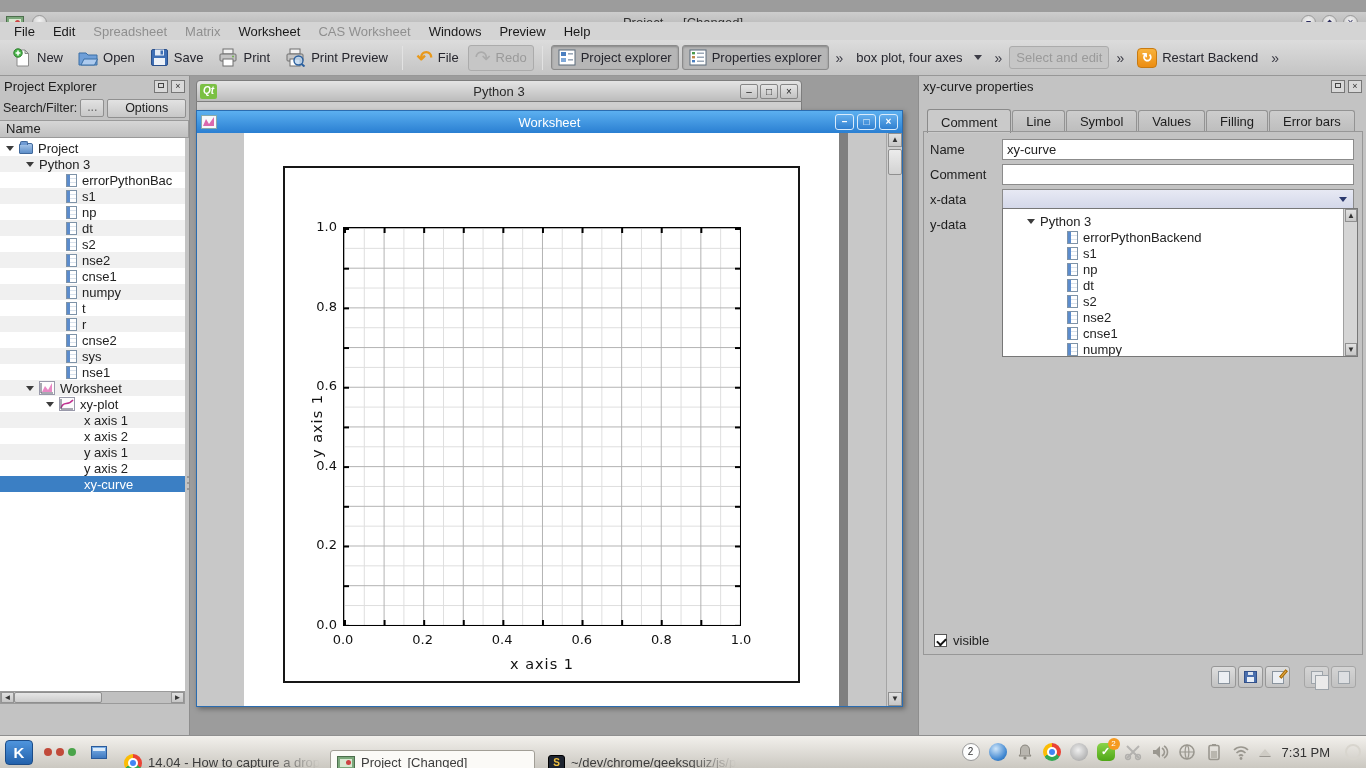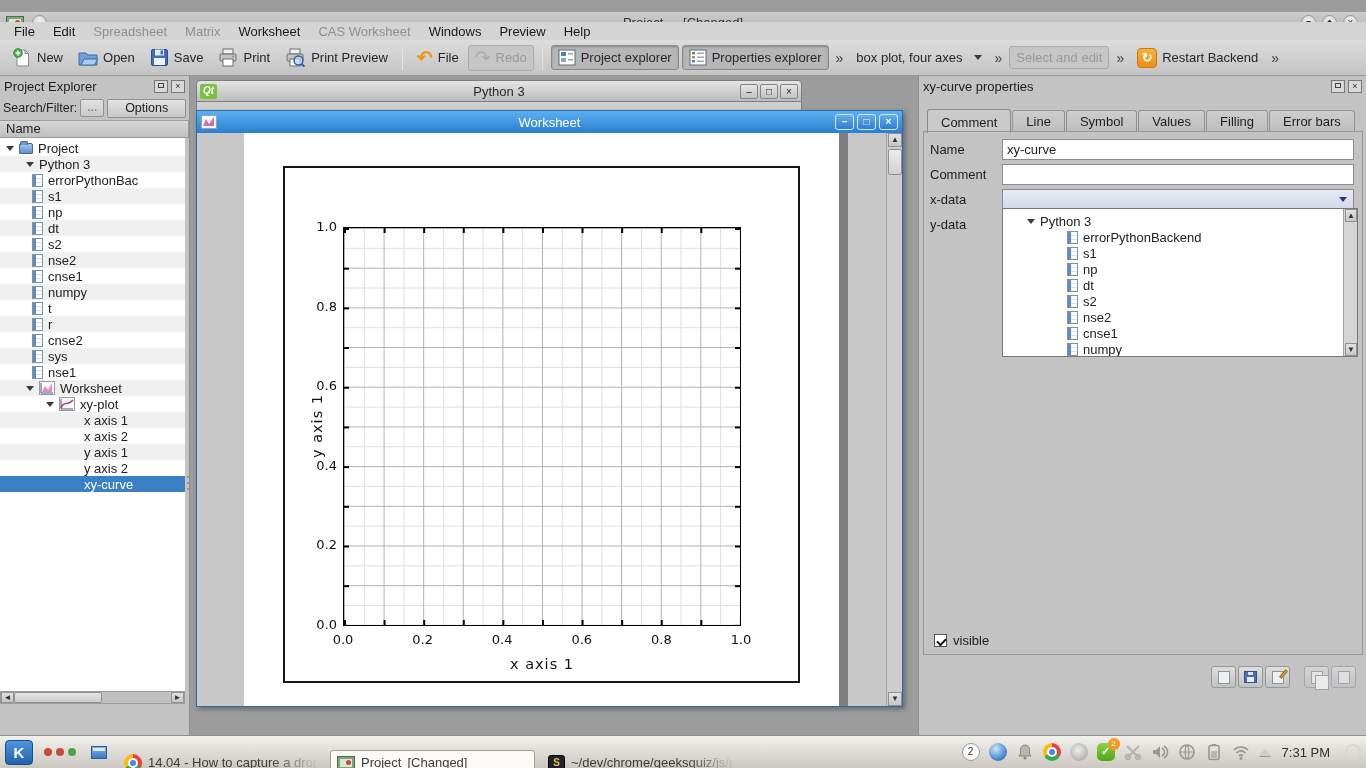--- a/index.html
+++ b/index.html
@@ -63,21 +63,21 @@
   #btn-options { flex:1; height:19px; background:linear-gradient(#e2e2e2,#c8c8c8);
     border:1px solid #909090; border-radius:2px; text-align:center; line-height:17px; }
   #namehdr { height:18px; background:linear-gradient(#d6d6d6,#c0c0c0); border:1px solid #9a9a9a;
     border-left:none; padding-left:6px; line-height:16px; color:#1d1d1d; }
   #tree { position:absolute; left:0; top:62px; width:185px; height:553px; background:#fff; overflow:hidden; }
   .trow { height:16px; display:flex; align-items:center; font-size:13px; white-space:nowrap; }
   .trow.alt { background:#f0f0f0; }
   .trow.sel { background:#3b7fc4; color:#fff; }
   .trow .gap { width:5px; flex:none; }
   .d0 { padding-left:6px; } .d1 { padding-left:26px; } .d2 { padding-left:46px; }
-  .d2s { padding-left:32px; } .d3 { padding-left:84px; }
+  .d2s { padding-left:66px; } .d3 { padding-left:84px; }
   .chart-ic { flex:none; }
   #hscroll { position:absolute; left:0; top:615px; width:185px; height:13px; background:#c0c0c0; border:1px solid #9a9a9a; display:flex; }
   .sb-btn { width:13px; height:11px; background:linear-gradient(#e0e0e0,#c6c6c6); border:1px solid #949494;
     font-size:8px; line-height:10px; text-align:center; color:#333; flex:none; }
   #hthumb { width:88px; height:11px; background:linear-gradient(#e6e6e6,#cccccc); border:1px solid #8f8f8f; border-radius:2px; }
   #hspace { flex:1; }
   #splitter-dots { position:absolute; left:186px; top:400px; width:4px; height:40px;
     display:flex; flex-direction:column; align-items:center; gap:4px; }
   #splitter-dots i { width:2px; height:2px; border-radius:50%; background:#8a8a8a; }
 

